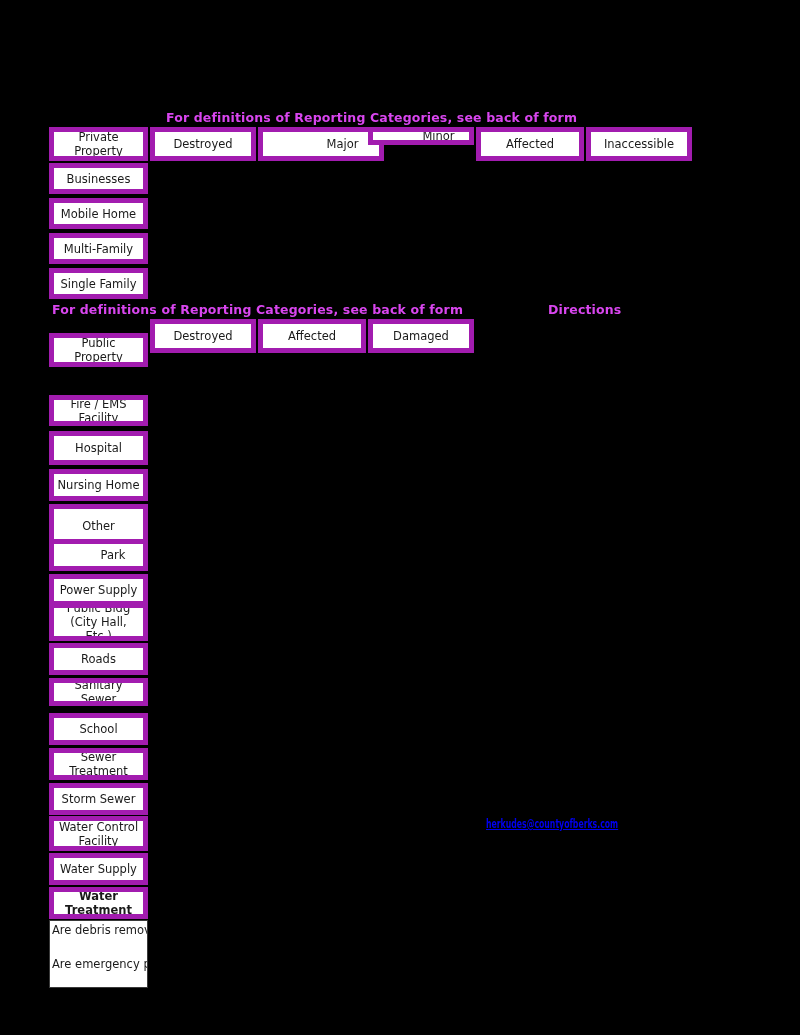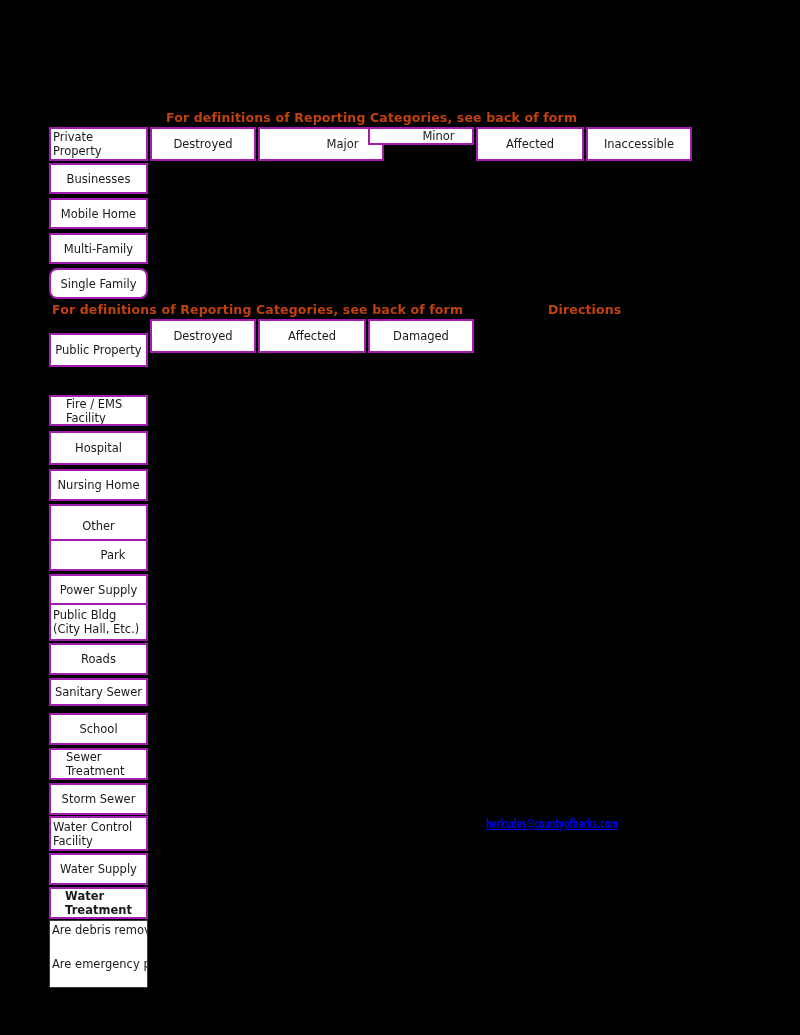--- a/index.html
+++ b/index.html
@@ -20,44 +20,45 @@
     position: absolute;
     left: 0; top: 0;
     width: 800px;
     height: 1035px;
     background: #000000;
   }
 
   
   .section-heading {
     position: absolute;
-    color: #c2410c;
+    color: #d946ef;
     font-weight: bold;
     font-size: 12.5px;
     line-height: 16px;
     letter-spacing: 0.15px;
     white-space: nowrap;
   }
 
   #heading-private { left: 166px; top: 110px; }
   #heading-public  { left: 52px;  top: 302px; }
   #heading-directions { left: 548px; top: 302px; }
 
   
   .cell {
     position: absolute;
     background: #ffffff;
-    border: 2px solid #a21caf;
+    border: 5px solid #a21caf;
     box-sizing: border-box;
     color: #1a1a1a;
     font-size: 11.5px;
     line-height: 14px;
     display: flex;
     align-items: center;
     justify-content: center;
+    text-align: center;
     overflow: hidden;
     padding: 0 2px;
   }
 
   .cell.corner {
     padding: 0 2px;
   }
 
   .cell.tight {
     padding: 0 15px;
@@ -109,21 +110,21 @@
 
   <div class="cell" style="left:150px; top:127px; width:106px; height:34px;">Destroyed</div>
   <div class="cell" style="left:258px; top:127px; width:126px; height:34px;padding-left:45px;">Major</div>
   <div class="cell" style="left:368px; top:127px; width:106px; height:18px;padding-left:37px;">Minor</div>
   <div class="cell" style="left:476px; top:127px; width:108px; height:34px;">Affected</div>
   <div class="cell" style="left:586px; top:127px; width:106px; height:34px;">Inaccessible</div>
 
   <div class="cell" style="left:49px; top:163px; width:99px; height:31px;">Businesses</div>
   <div class="cell" style="left:49px; top:198px; width:99px; height:31px;">Mobile Home</div>
   <div class="cell" style="left:49px; top:233px; width:99px; height:31px;">Multi-Family</div>
-  <div class="cell" style="left:49px; top:268px; width:99px; height:31px;border-radius:8px;">Single Family</div>
+  <div class="cell" style="left:49px; top:268px; width:99px; height:31px;">Single Family</div>
 
   <div class="section-heading" id="heading-public">For definitions of Reporting Categories, see back of form</div>
 
   <div class="section-heading" id="heading-directions">Directions</div>
 
   <div class="cell corner" style="left:49px; top:319px; width:99px; height:34px;margin-top:14px;">Public Property</div>
 
   <div class="cell" style="left:150px; top:319px; width:106px; height:34px;">Destroyed</div>
   <div class="cell" style="left:258px; top:319px; width:108px; height:34px;">Affected</div>
   <div class="cell" style="left:368px; top:319px; width:106px; height:34px;">Damaged</div>

